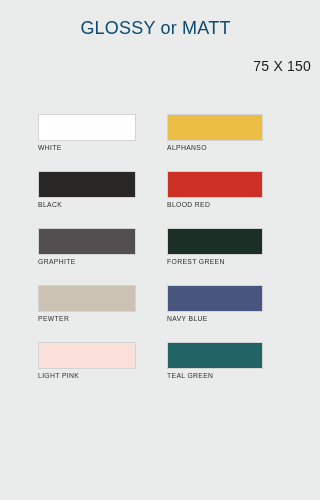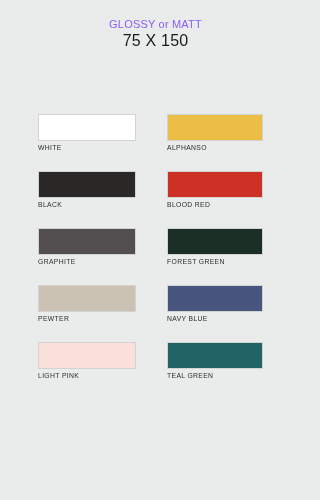--- a/index.html
+++ b/index.html
@@ -17,31 +17,33 @@
     position: relative;
     width: 311px;
     height: 500px;
     background: #eaecec;
   }
   .header {
     padding-top: 18px;
     text-align: center;
   }
   .title-main {
-    font-size: 11px;
-    color: #8b5cf6;
+    font-size: 18px;
+    color: #0c4a6e;
     letter-spacing: 0.2px;
     line-height: 1.2;
     text-align: center;
   }
   .title-sub {
-    font-size: 16px;
+    margin-top: 18px;
+    font-size: 14px;
     color: #1b1b1b;
     letter-spacing: 0.2px;
     line-height: 1.2;
+    text-align: right;
   }
   .swatch-grid {
     position: absolute;
     top: 114px;
     left: 0;
     width: 311px;
   }
   .swatch-row {
     display: flex;
     height: 57px;

